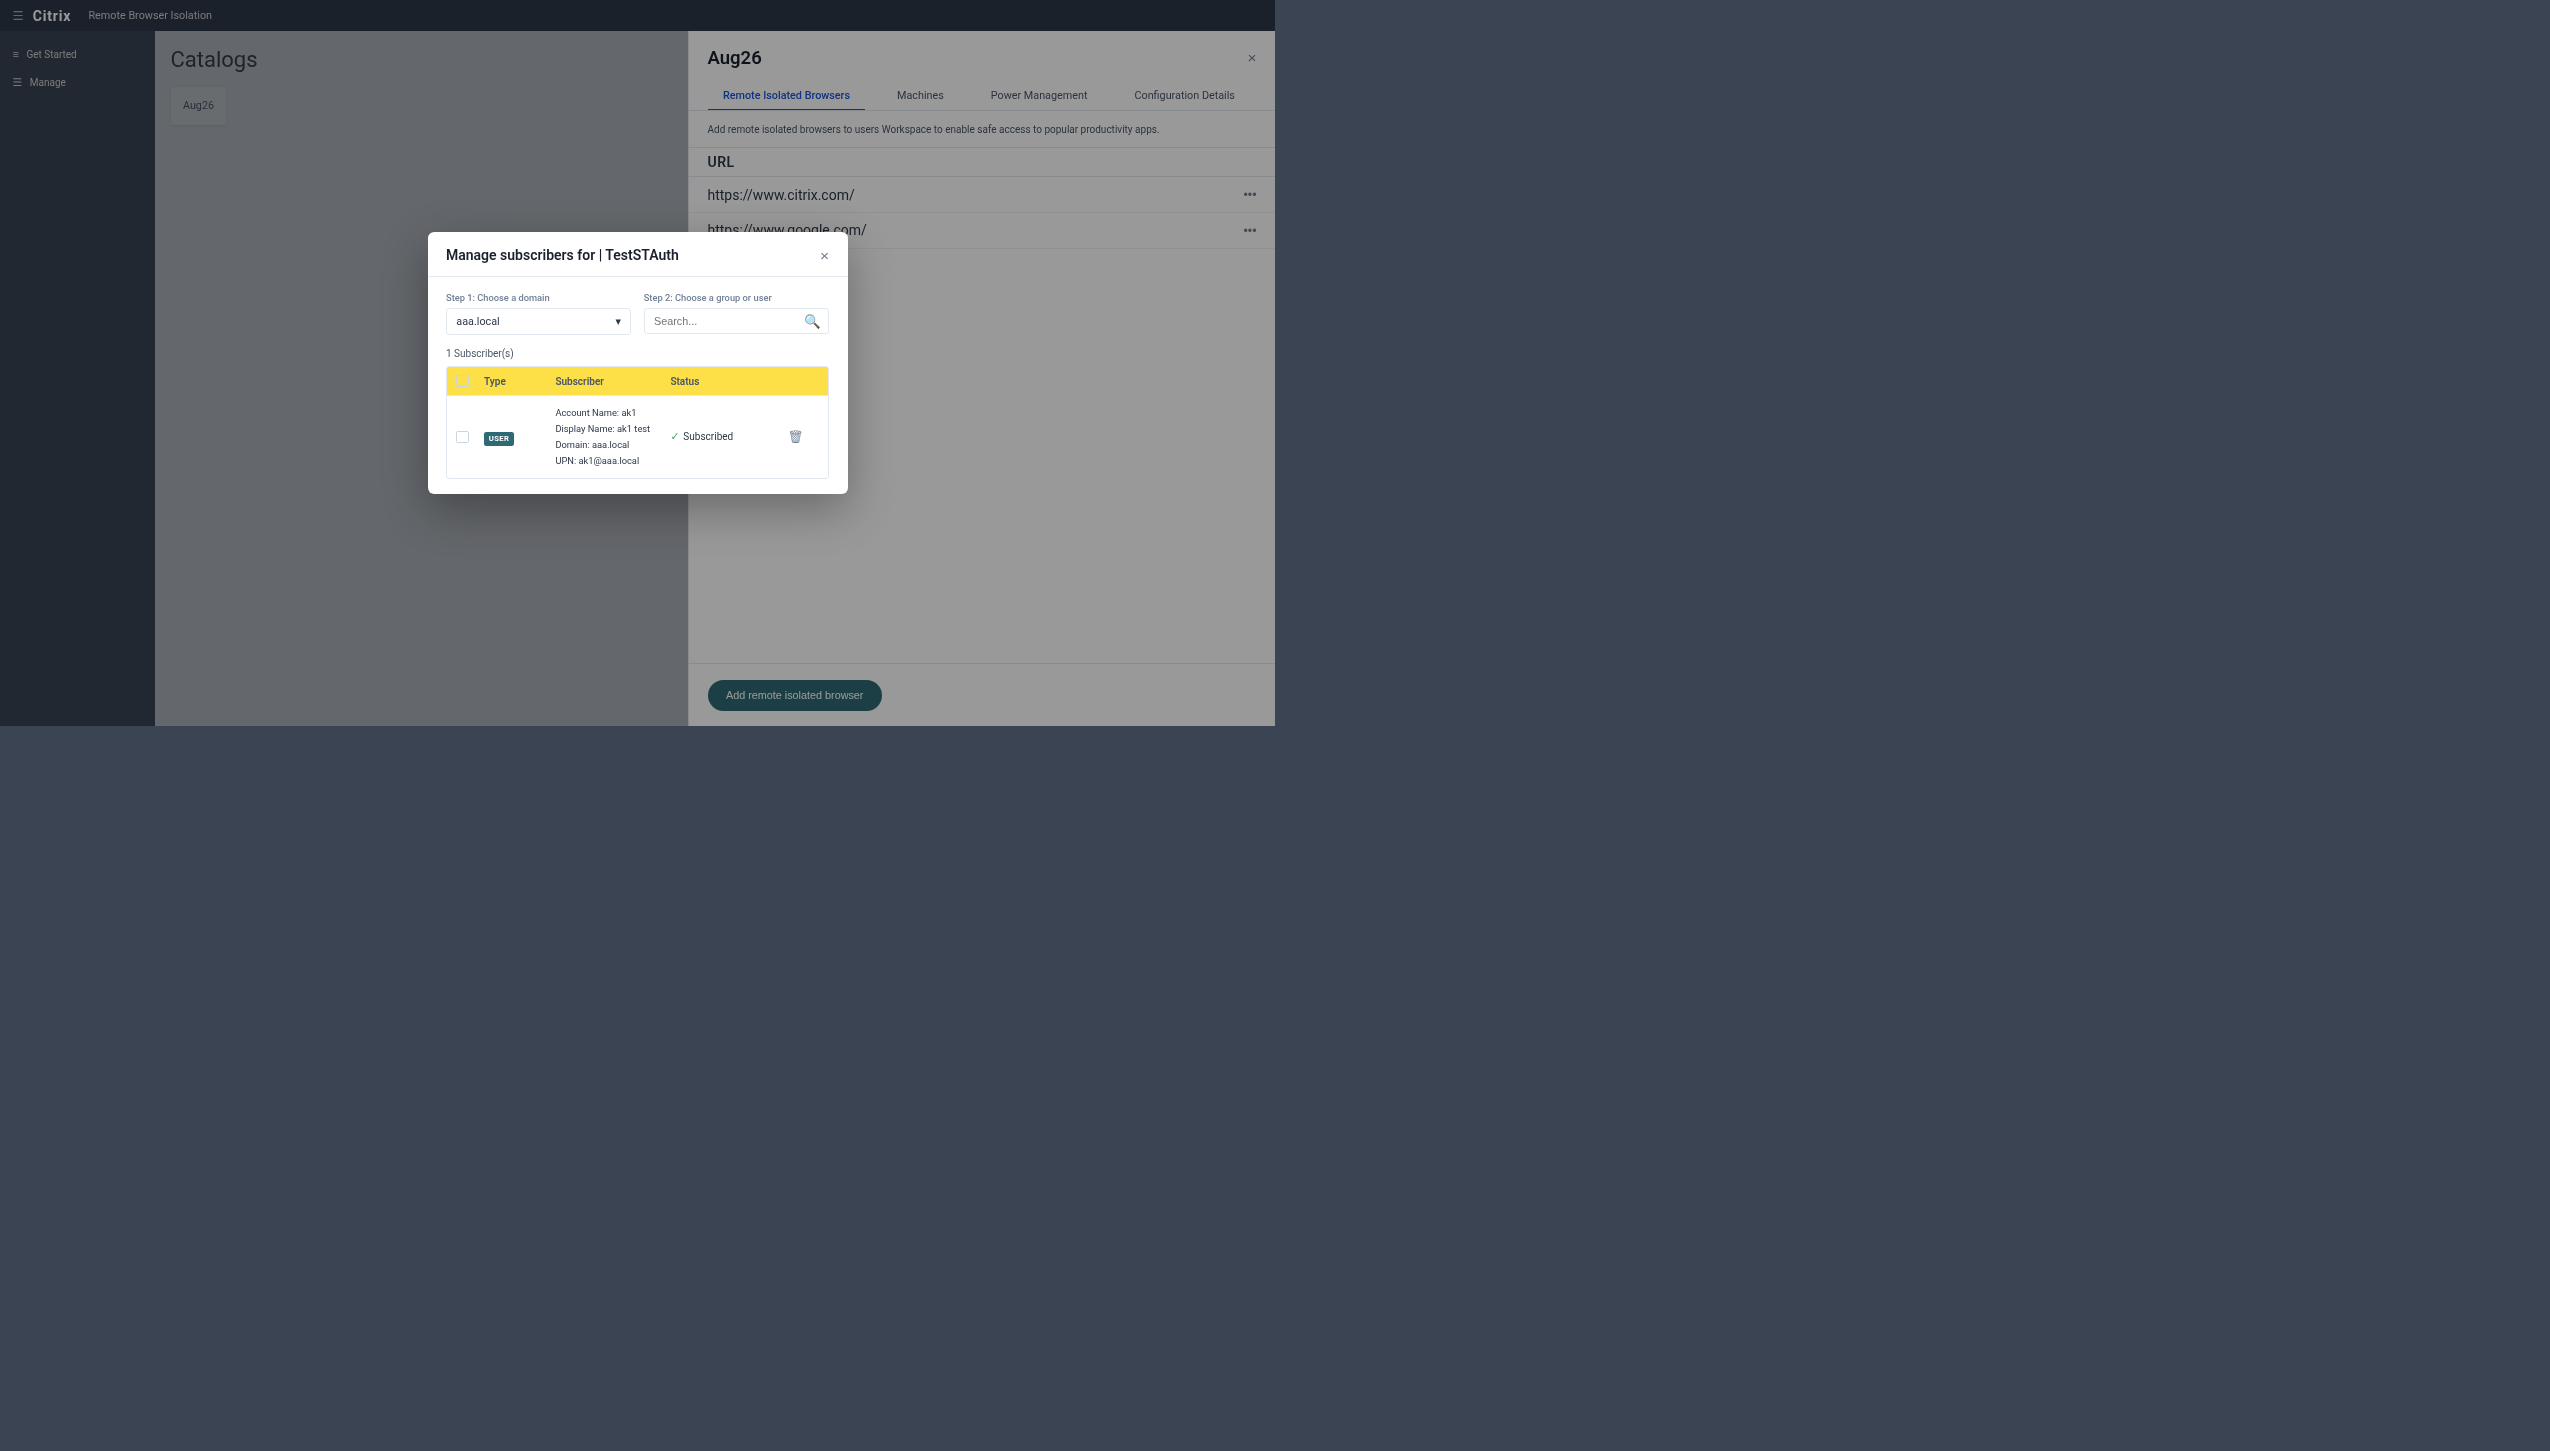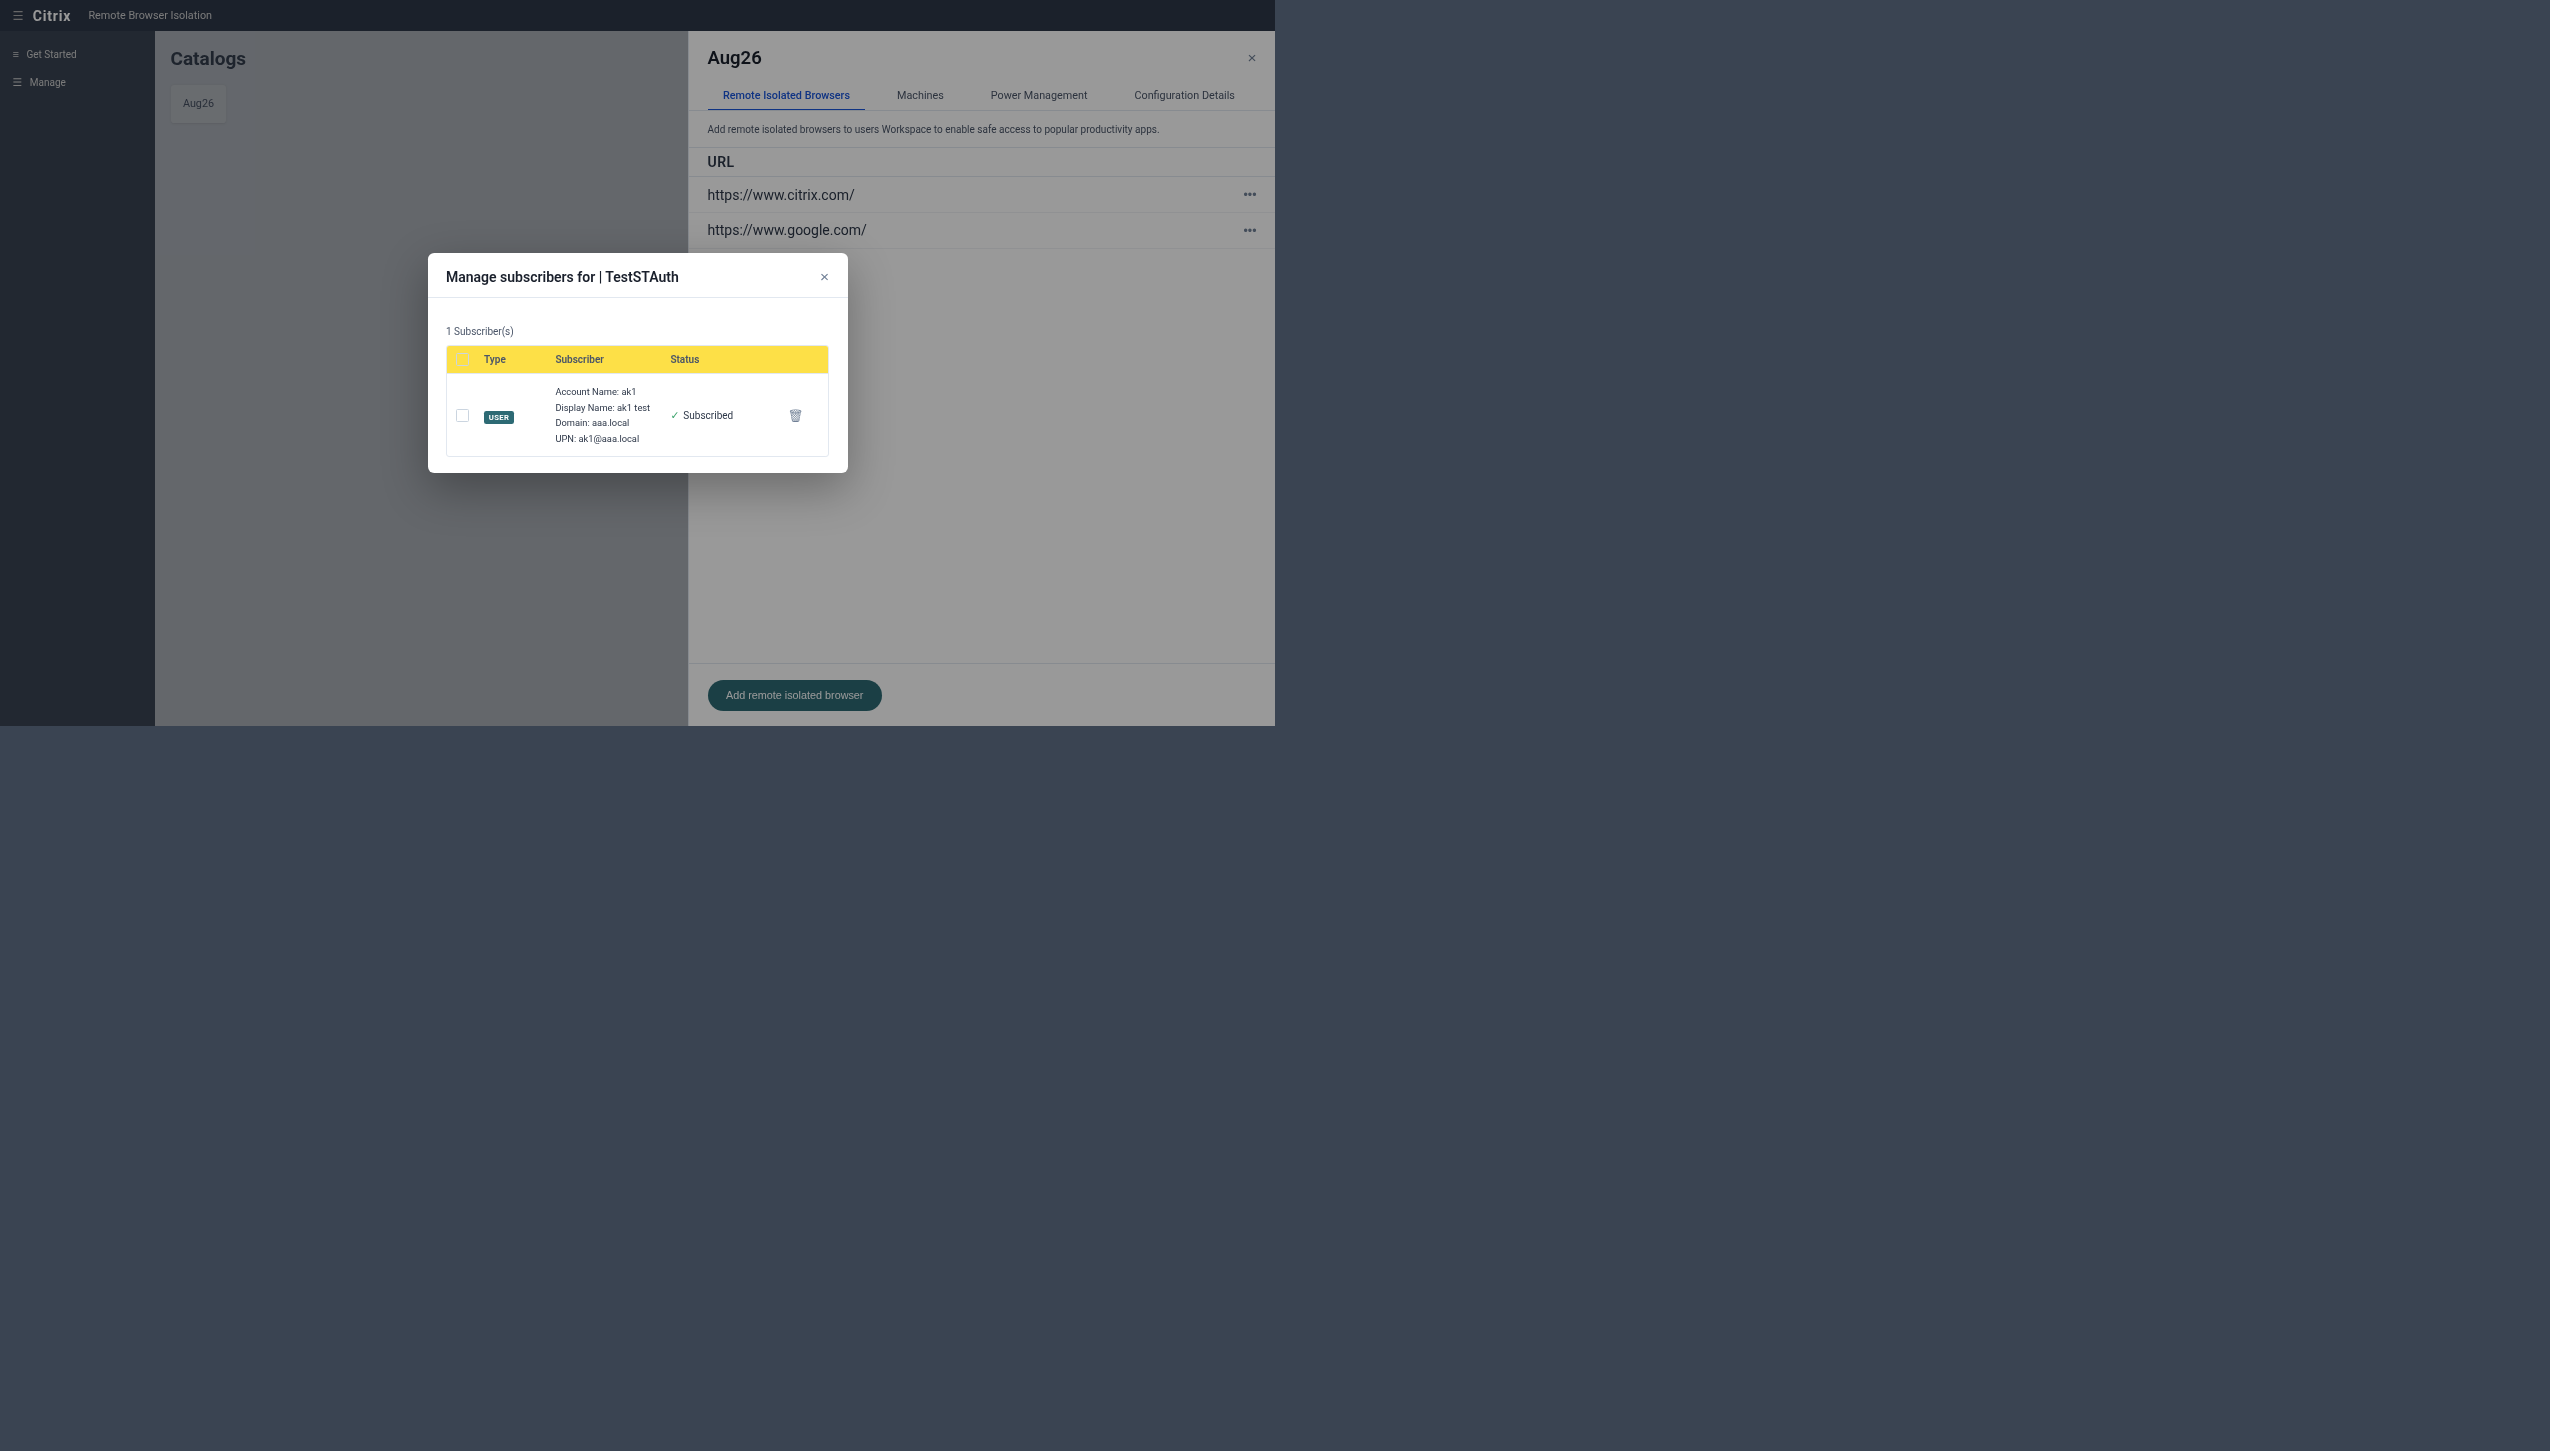--- a/index.html
+++ b/index.html
@@ -59,22 +59,22 @@
     .sidebar-icon { font-size: 10.8px; }
 
     
     .content-left {
       flex: 1;
       background: #f0f2f5;
       padding: 15.5px;
       position: relative;
     }
     .page-title {
-      font-size: 19px;
-      font-weight: 700;
+      font-size: 22px;
+      font-weight: 400;
       color: #2d3748;
       margin-bottom: 15.5px;
     }
     .catalog-item {
       background: white;
       border-radius: 3.1px;
       padding: 12.4px;
       display: inline-block;
       font-size: 10.8px;
       color: #4a5568;
@@ -439,20 +439,36 @@
 </div>
 
 <div class="overlay">
   <div class="modal">
     <div class="modal-header">
       <span class="modal-title">Manage subscribers for | TestSTAuth</span>
       <button class="modal-close">×</button>
     </div>
     <div class="modal-body">
 
+      <div class="steps-row">
+        <div class="step-group">
+          <div class="step-label">Step 1: Choose a domain</div>
+          <div class="domain-select">
+            <span>aaa.local</span>
+            <span>▾</span>
+          </div>
+        </div>
+        <div class="step-group">
+          <div class="step-label">Step 2: Choose a group or user</div>
+          <div class="search-wrapper">
+            <input class="search-input" type="text" placeholder="Search..." style="">
+            <button class="search-icon-btn">🔍</button>
+          </div>
+        </div>
+      </div>
 
       <div class="subscriber-count">1 Subscriber(s)</div>
 
       <div class="sub-table">
         <div class="sub-table-header">
           <div class="col-check">
             <div class="checkbox"></div>
           </div>
           <div class="col-type sub-table-header-cell">Type</div>
           <div class="col-subscriber sub-table-header-cell">Subscriber</div>

